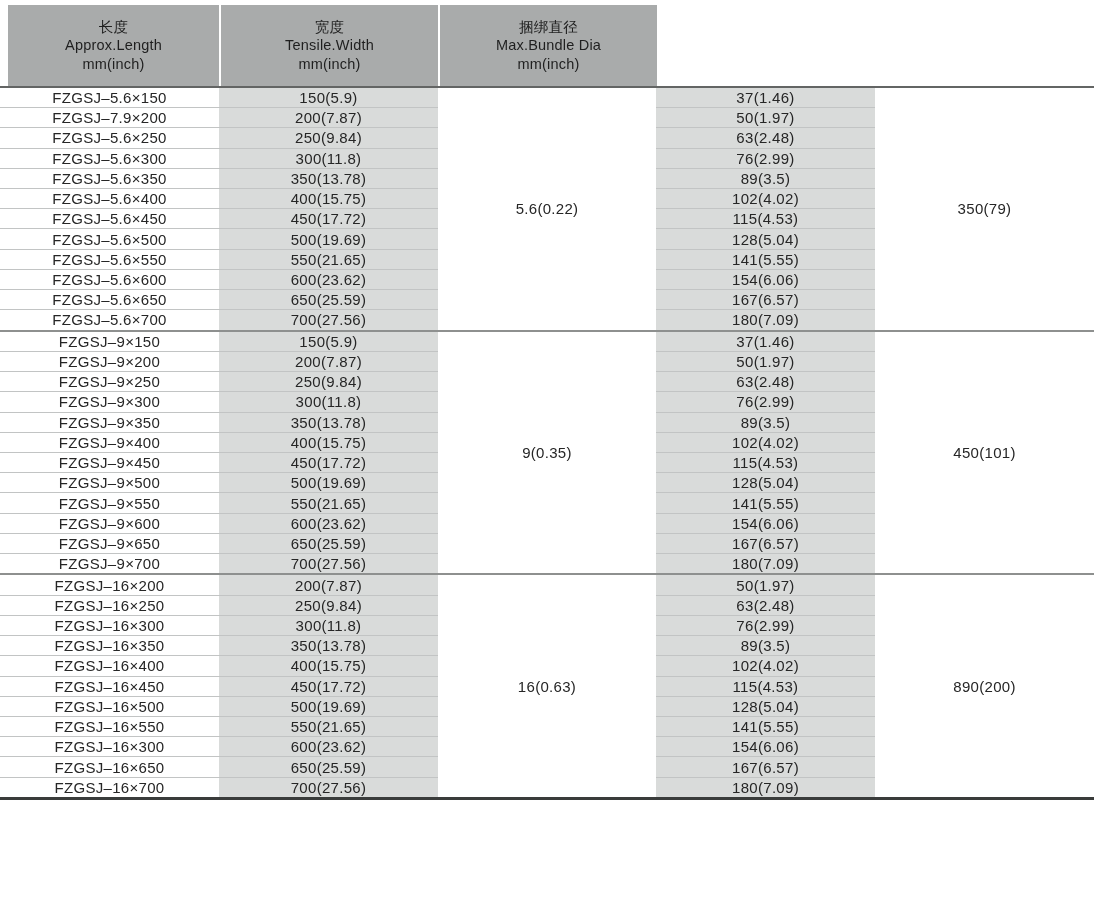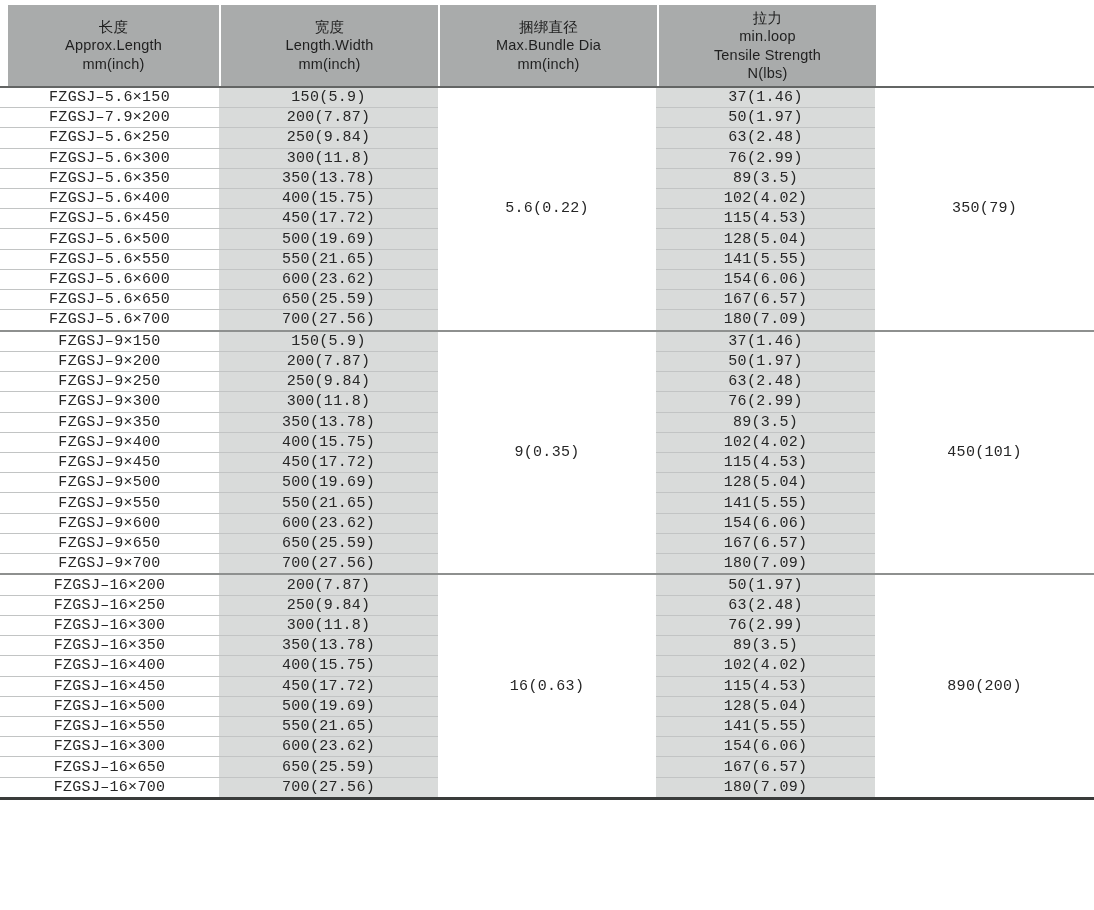--- a/index.html
+++ b/index.html
@@ -24,21 +24,21 @@
   .hdr{display:grid;grid-template-columns:211px 217px 217px 217px 1fr;column-gap:2px;height:81px;}
   .hdr-cell{
     background:var(--header-bg);
     display:flex;flex-direction:column;align-items:center;justify-content:center;
     font-size:14.5px;line-height:18.5px;letter-spacing:.2px;color:#1f1f1f;
     text-align:center;
   }
   .hdr-rule{height:2px;background:var(--header-line);}
 
   
-  table.spec{width:1094px;height:709px;border-collapse:collapse;table-layout:fixed;font-family:Liberation Mono, monospace;}
+  table.spec{width:1094px;height:709px;border-collapse:collapse;table-layout:fixed;}
   table.spec td{
     text-align:center;vertical-align:middle;
     font-size:15px;letter-spacing:.3px;padding:0;
   }
   td.c-len,td.c-bundle{background:var(--shade-bg);}
   td.rl{border-bottom:1px solid var(--row-line);}
   tr.sect-end td.rl{border-bottom:2px solid var(--section-line);}
   td.merge{background:#ffffff;border-bottom:2px solid var(--section-line);border-radius:11px;}
   tr.table-end td.rl{border-bottom:none;}
   td.merge.last{border-bottom:none;}
@@ -50,33 +50,27 @@
 <div class="page">
   <div class="hdr-wrap">
     <div class="hdr">
         <div class="hdr-cell">
           <div>长度</div>
           <div>Approx.Length</div>
           <div>mm(inch)</div>
         </div>
         <div class="hdr-cell">
           <div>宽度</div>
-          <div>Length.Width</div>
+          <div>Tensile.Width</div>
           <div>mm(inch)</div>
         </div>
         <div class="hdr-cell">
           <div>捆绑直径</div>
           <div>Max.Bundle Dia</div>
           <div>mm(inch)</div>
-        </div>
-        <div class="hdr-cell">
-          <div>拉力</div>
-          <div>min.loop</div>
-          <div>Tensile Strength</div>
-          <div>N(lbs)</div>
         </div>
       </div>
   </div>
   <div class="hdr-rule"></div>
   <table class="spec">
     <colgroup>
       <col style="width:219px">
         <col style="width:219px">
         <col style="width:218px">
       <col style="width:219px">

